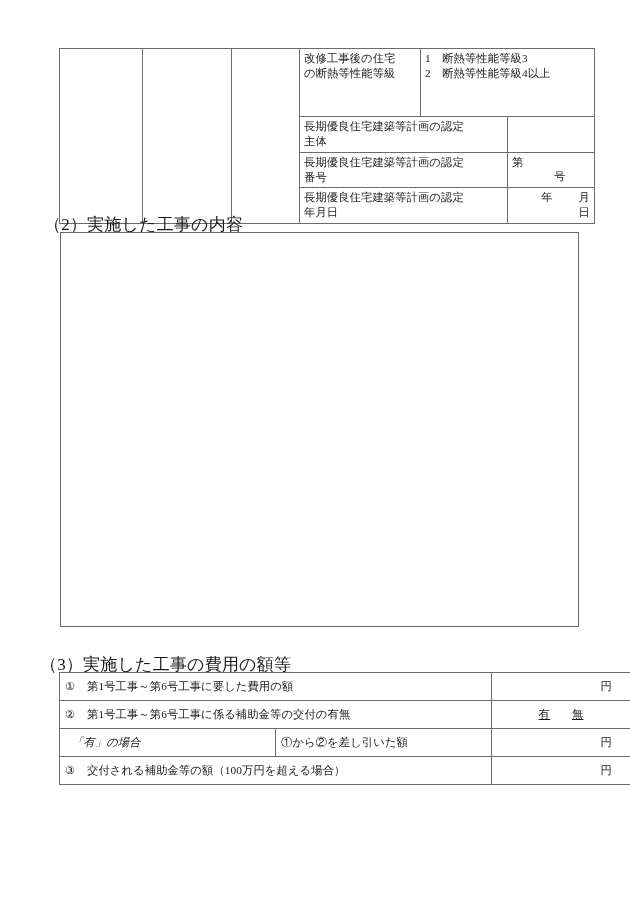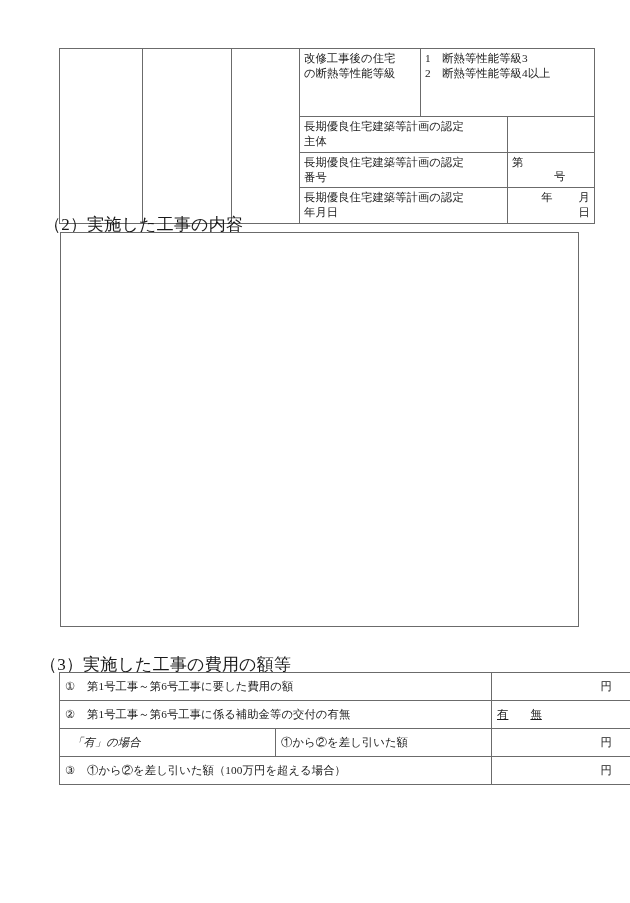--- a/index.html
+++ b/index.html
@@ -83,20 +83,21 @@
     vertical-align: middle;
     height: 19px;
   }
   .num-mark { display: inline-block; width: 22px; }
   .sub-label { padding-left: 12px !important; font-style: italic; }
   .yen-cell {
     text-align: right;
     padding-right: 18px !important;
   }
   .yesno-cell {
+    text-align: center;
     letter-spacing: 0.2px;
     text-decoration: underline;
   }
   .yesno-cell .gap { display: inline-block; width: 22px; }
   .dateline { letter-spacing: 0.2px; }
   .dateline .gap { display: inline-block; width: 26px; }
   .numline .gap { display: inline-block; width: 42px; }
   .center-ish { text-align: right; }
 </style>
 </head>
@@ -154,19 +155,19 @@
         <td class="yesno-cell"><span>有</span><span class="gap"></span><span>無</span></td>
       </tr>
 
       <tr>
         <td class="sub-label" style="width:107px">「有」の場合</td>
         <td style="width:314px">①から②を差し引いた額</td>
         <td class="yen-cell">円</td>
       </tr>
 
       <tr>
-        <td colspan="2"><span class="num-mark">③</span><span>①から②を差し引いた額（100万円を超える場合）</span></td>
+        <td colspan="2"><span class="num-mark">③</span><span>交付される補助金等の額（100万円を超える場合）</span></td>
         <td class="yen-cell">円</td>
       </tr>
     </tbody>
   </table>
 
 </div>
 
 </body></html>

